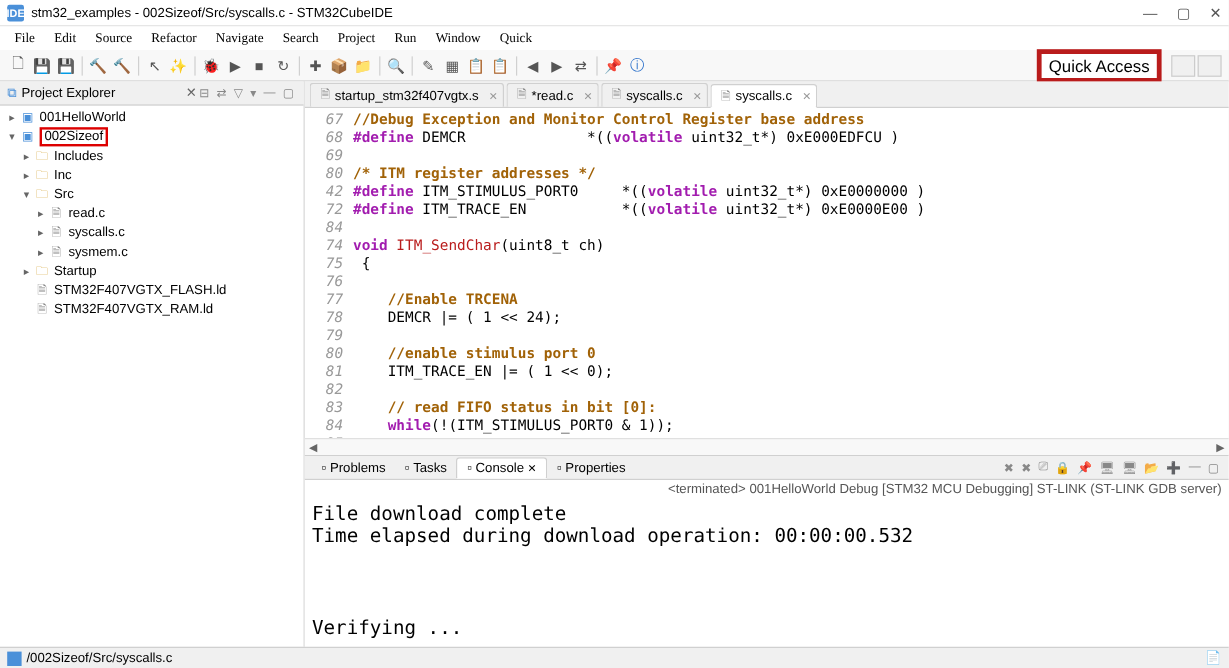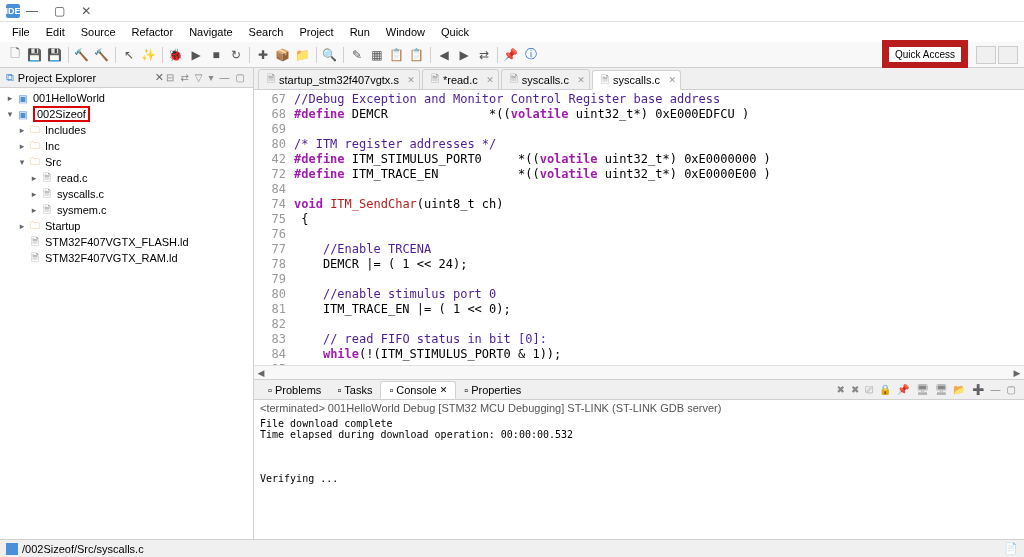--- a/index.html
+++ b/index.html
@@ -3,25 +3,25 @@
 <meta charset="utf-8">
 <style>
 * { margin: 0; padding: 0; box-sizing: border-box; }
 body { font-family: "Segoe UI", Arial, sans-serif; font-size: 11px; background: #f0f0f0; color: #000; width: 1024px; height: 557px; overflow: hidden; display: flex; flex-direction: column; }
 .titlebar { height: 22px; background: #fff; display: flex; align-items: center; padding: 0 6px; border-bottom: 1px solid #e0e0e0; }
 .titlebar-icon { width: 14px; height: 14px; background: #4a90d9; border-radius: 2px; margin-right: 6px; display: inline-flex; align-items: center; justify-content: center; color: #fff; font-size: 9px; font-weight: bold; }
 .titlebar-title { flex: 1; font-size: 11px; }
 .titlebar-controls { display: flex; gap: 16px; font-size: 12px; color: #555; }
 .titlebar-controls span { cursor: pointer; }
 .menubar { height: 20px; background: #fff; display: flex; align-items: center; padding: 0 4px; gap: 0; }
-.menubar span { padding: 2px 8px; cursor: pointer; }
+.menubar span { padding: 2px 8px; cursor: pointer; font-family: Liberation Serif, serif; }
 .toolbar { height: 26px; background: #f8f8f8; border-bottom: 1px solid #d0d0d0; display: flex; align-items: center; padding: 0 6px; gap: 2px; }
 .tbtn { width: 18px; height: 18px; display: inline-flex; align-items: center; justify-content: center; cursor: pointer; font-size: 12px; color: #555; }
 .tsep { width: 1px; height: 16px; background: #d0d0d0; margin: 0 2px; }
-.quick-access { margin-left: auto; border: 7px solid #b91c1c; padding: 2px 6px; font-size: 10px; background: #fff; }
+.quick-access { margin-left: auto; border: 4px solid #b91c1c; padding: 2px 6px; font-size: 14px; background: #fff; }
 .persp { display: flex; gap: 2px; margin-left: 6px; }
 .persp-btn { width: 20px; height: 18px; border: 1px solid #ccc; background: #f0f0f0; cursor: pointer; }
 .main { flex: 1; display: flex; min-height: 0; }
 .sidebar { width: 254px; background: #fff; border-right: 1px solid #d0d0d0; display: flex; flex-direction: column; }
 .view-header { height: 20px; background: #f0f0f0; border-bottom: 1px solid #d0d0d0; display: flex; align-items: center; padding: 0 6px; }
 .view-title { flex: 1; font-size: 11px; }
 .view-close { font-size: 11px; cursor: pointer; color: #666; margin-left: 4px; }
 .view-icons { display: flex; gap: 2px; }
 .view-icons span { font-size: 10px; color: #888; cursor: pointer; padding: 0 2px; }
 .tree { padding: 2px 0; overflow: auto; flex: 1; }
@@ -35,45 +35,46 @@
 .highlighted { border: 2px solid #d00; }
 .indent-1 { padding-left: 16px; }
 .indent-2 { padding-left: 28px; }
 .editor-area { flex: 1; display: flex; flex-direction: column; min-width: 0; background: #fff; }
 .tab-bar { height: 22px; background: #f0f0f0; border-bottom: 1px solid #d0d0d0; display: flex; align-items: flex-end; padding-left: 4px; }
 .tab { height: 20px; padding: 0 20px 0 8px; border: 1px solid #d0d0d0; border-bottom: none; background: #f0f0f0; display: flex; align-items: center; gap: 4px; font-size: 11px; position: relative; cursor: pointer; margin-right: 2px; border-radius: 3px 3px 0 0; }
 .tab.active { background: #fff; border-bottom: 1px solid #fff; margin-bottom: -1px; font-weight: normal; }
 .tab-icon { font-size: 10px; color: #888; }
 .tab-close { position: absolute; right: 4px; font-size: 9px; color: #999; }
 .code { flex: 1; display: flex; overflow: hidden; font-family: Consolas, monospace; font-size: 12px; line-height: 15px; }
-.gutter { width: 40px; text-align: right; padding: 2px 8px 2px 0; color: #999; background: #fff; user-select: none; }
+.gutter { width: 40px; text-align: right; padding: 2px 8px 2px 0; color: #999; background: #fff; user-select: none; font-style: italic; }
 .code-lines { flex: 1; padding: 2px 0; white-space: pre; overflow-x: auto; }
-.c-comment { color: #4c1d95; }
+.c-comment { color: #a16207; font-weight: bold; }
 .c-keyword { color: #a21caf; font-weight: bold; }
 .c-macro { color: #b91c1c; font-weight: normal; }
 .bottom-pane { height: 160px; border-top: 1px solid #d0d0d0; background: #fff; display: flex; flex-direction: column; }
 .bottom-tabs { height: 20px; background: #f0f0f0; border-bottom: 1px solid #d0d0d0; display: flex; align-items: center; padding: 0 6px; }
 .bottom-tab { padding: 0 8px; font-size: 11px; display: flex; align-items: center; gap: 3px; cursor: pointer; height: 18px; }
 .bottom-tab.active { background: #fff; border: 1px solid #d0d0d0; border-bottom: 1px solid #fff; border-radius: 3px 3px 0 0; margin-bottom: -1px; }
 .bottom-tab-icons { margin-left: auto; display: flex; gap: 2px; }
 .bottom-tab-icons span { font-size: 10px; color: #888; cursor: pointer; padding: 0 2px; }
-.console-header { padding: 2px 6px; font-size: 11px; color: #555; }
-.console-body { flex: 1; padding: 2px 6px; font-family: Consolas, monospace; font-size: 10px; white-space: pre; overflow: auto; }
+.console-header { padding: 2px 6px; font-size: 11px; color: #555; text-align: right; }
+.console-body { flex: 1; padding: 2px 6px; font-family: Consolas, monospace; font-size: 16px; white-space: pre; overflow: auto; }
 .statusbar { height: 18px; background: #f0f0f0; border-top: 1px solid #d0d0d0; display: flex; align-items: center; padding: 0 6px; font-size: 11px; }
 .statusbar-icon { width: 12px; height: 12px; background: #4a90d9; margin-right: 4px; }
 .statusbar-right { margin-left: auto; display: flex; gap: 8px; }
 .hscroll { height: 14px; border-top: 1px solid #e0e0e0; background: #f8f8f8; position: relative; }
 .hscroll-left, .hscroll-right { position: absolute; width: 14px; height: 14px; font-size: 9px; text-align: center; line-height: 14px; color: #666; cursor: pointer; }
 .hscroll-left { left: 0; } .hscroll-right { right: 0; }
 </style>
 </head>
 <body>
 
 <div class="titlebar">
   <span class="titlebar-icon">IDE</span>
+  <span class="titlebar-title">stm32_examples - 002Sizeof/Src/syscalls.c - STM32CubeIDE</span>
   <div class="titlebar-controls">
     <span>—</span>
     <span>▢</span>
     <span>✕</span>
   </div>
 </div>
 
 <div class="menubar" id="menubar">
     <span>File</span>
     <span>Edit</span>

